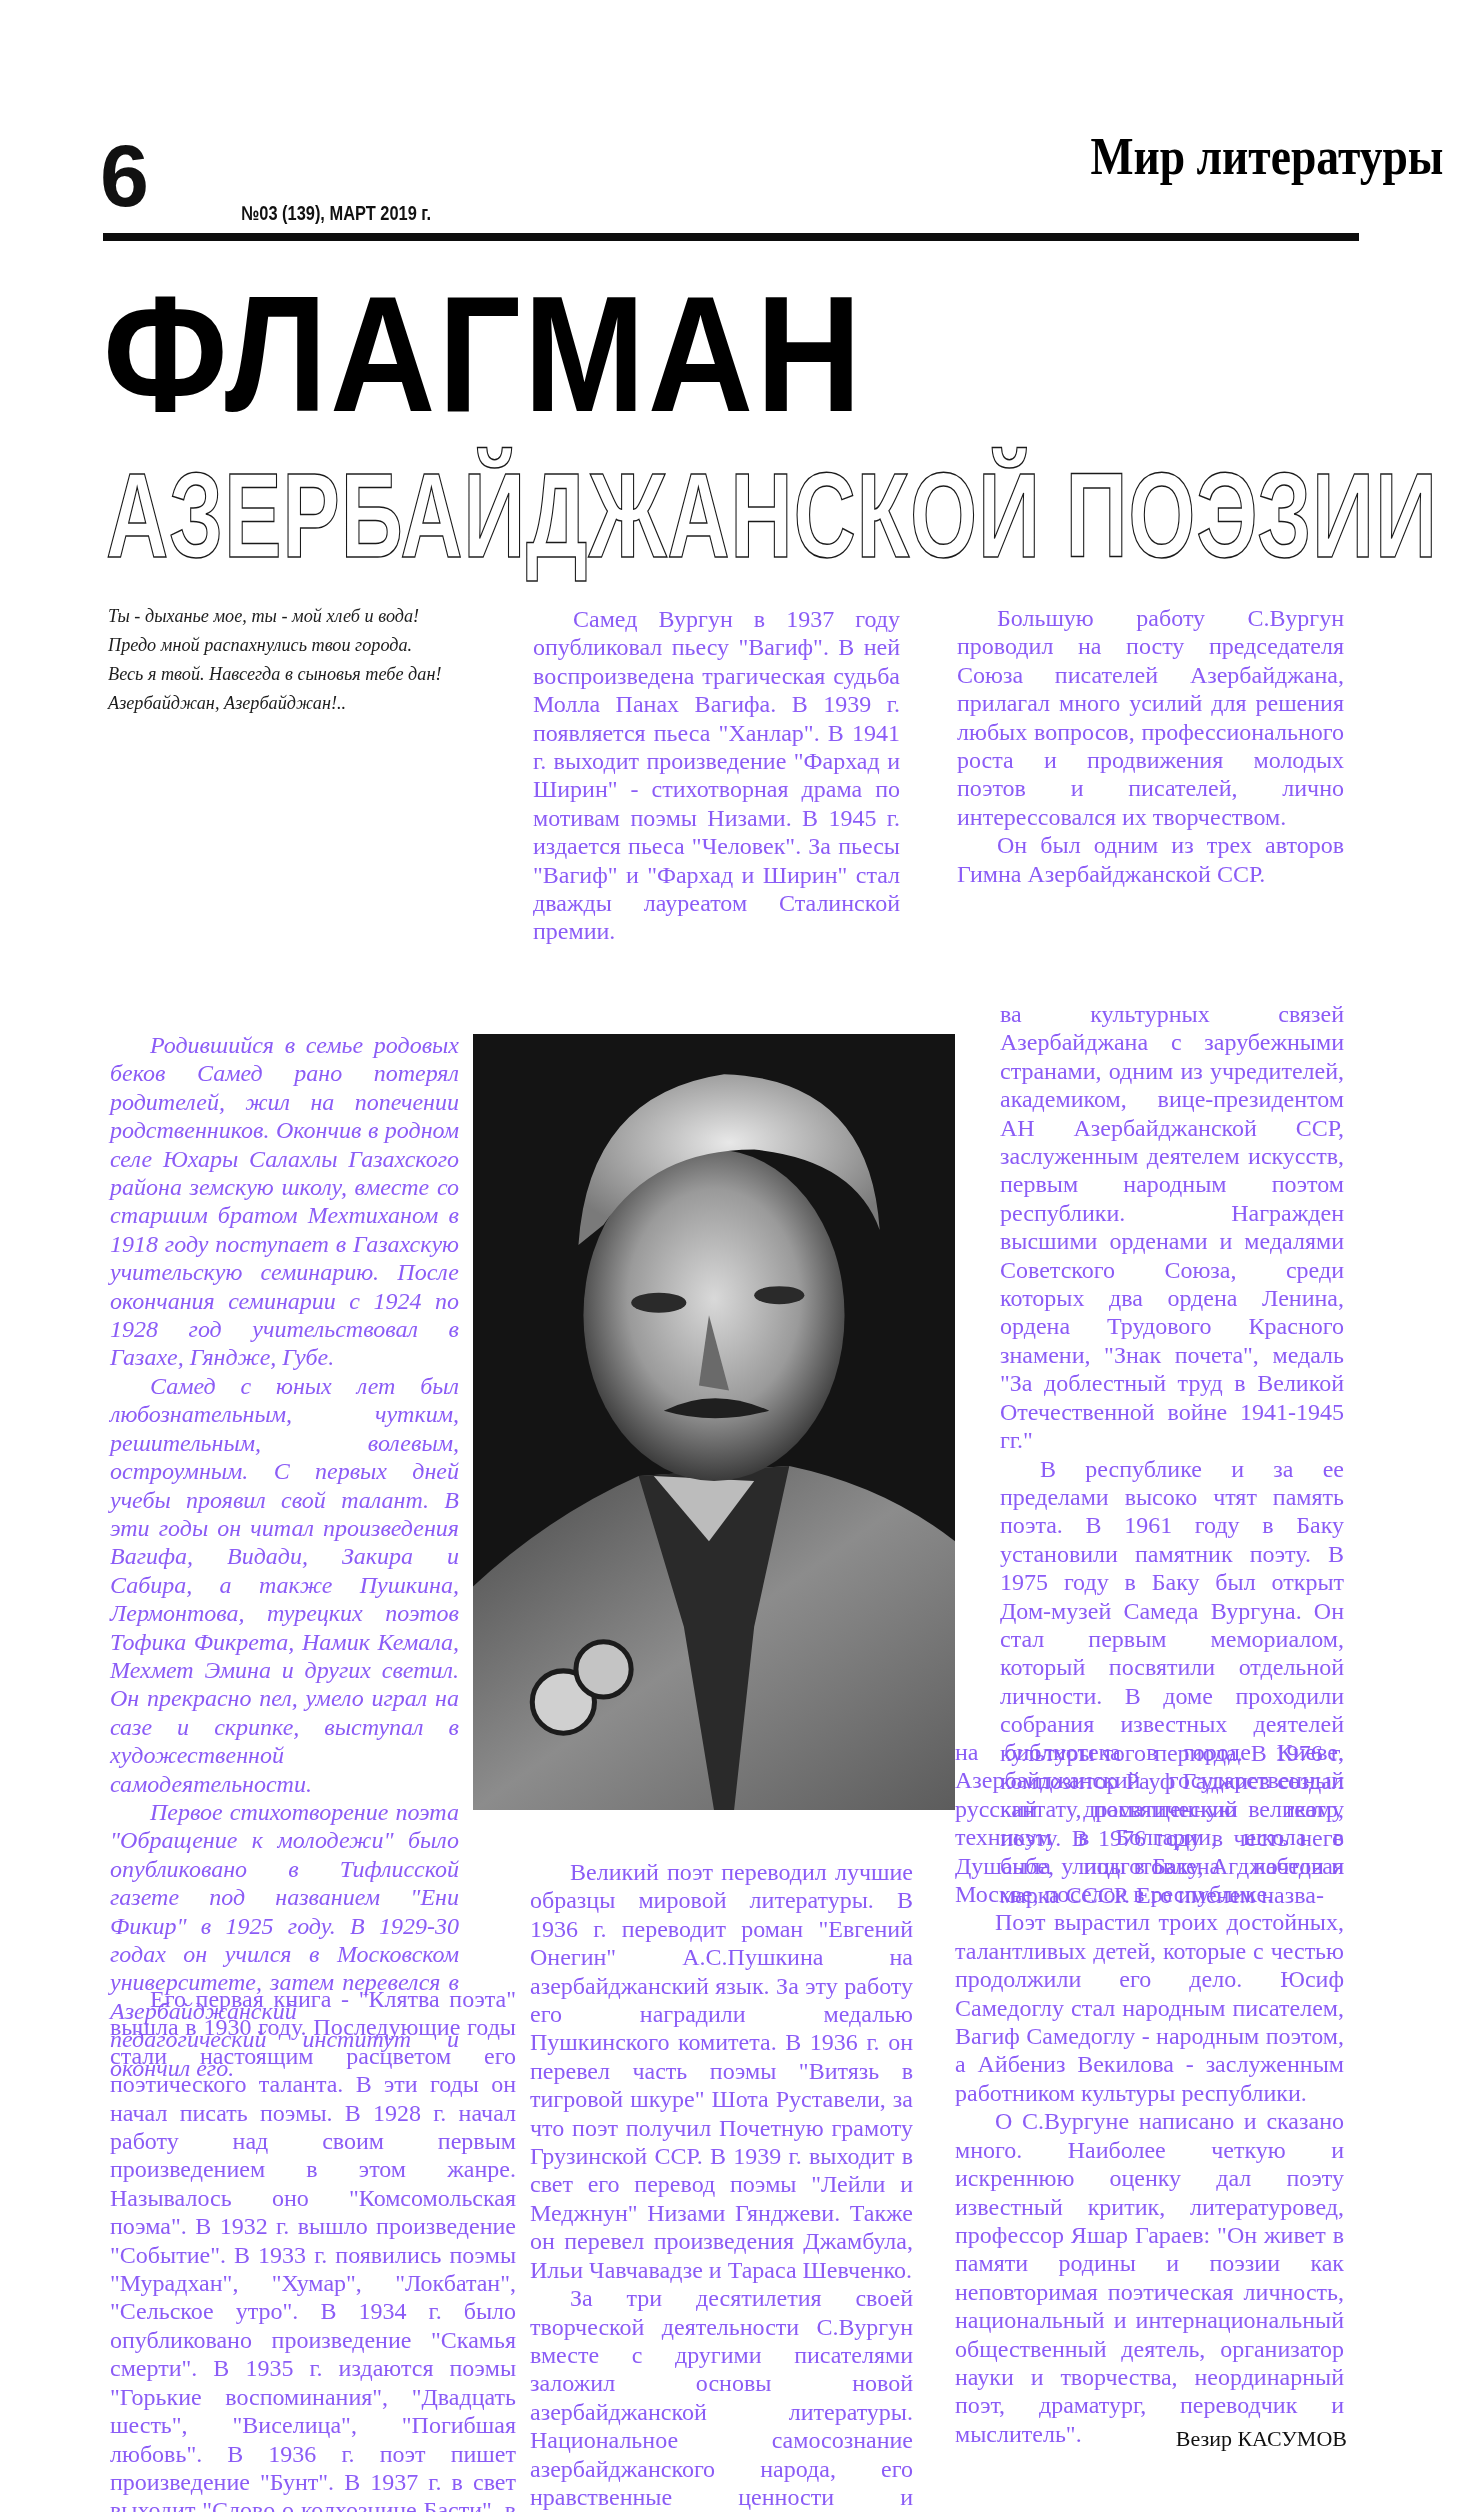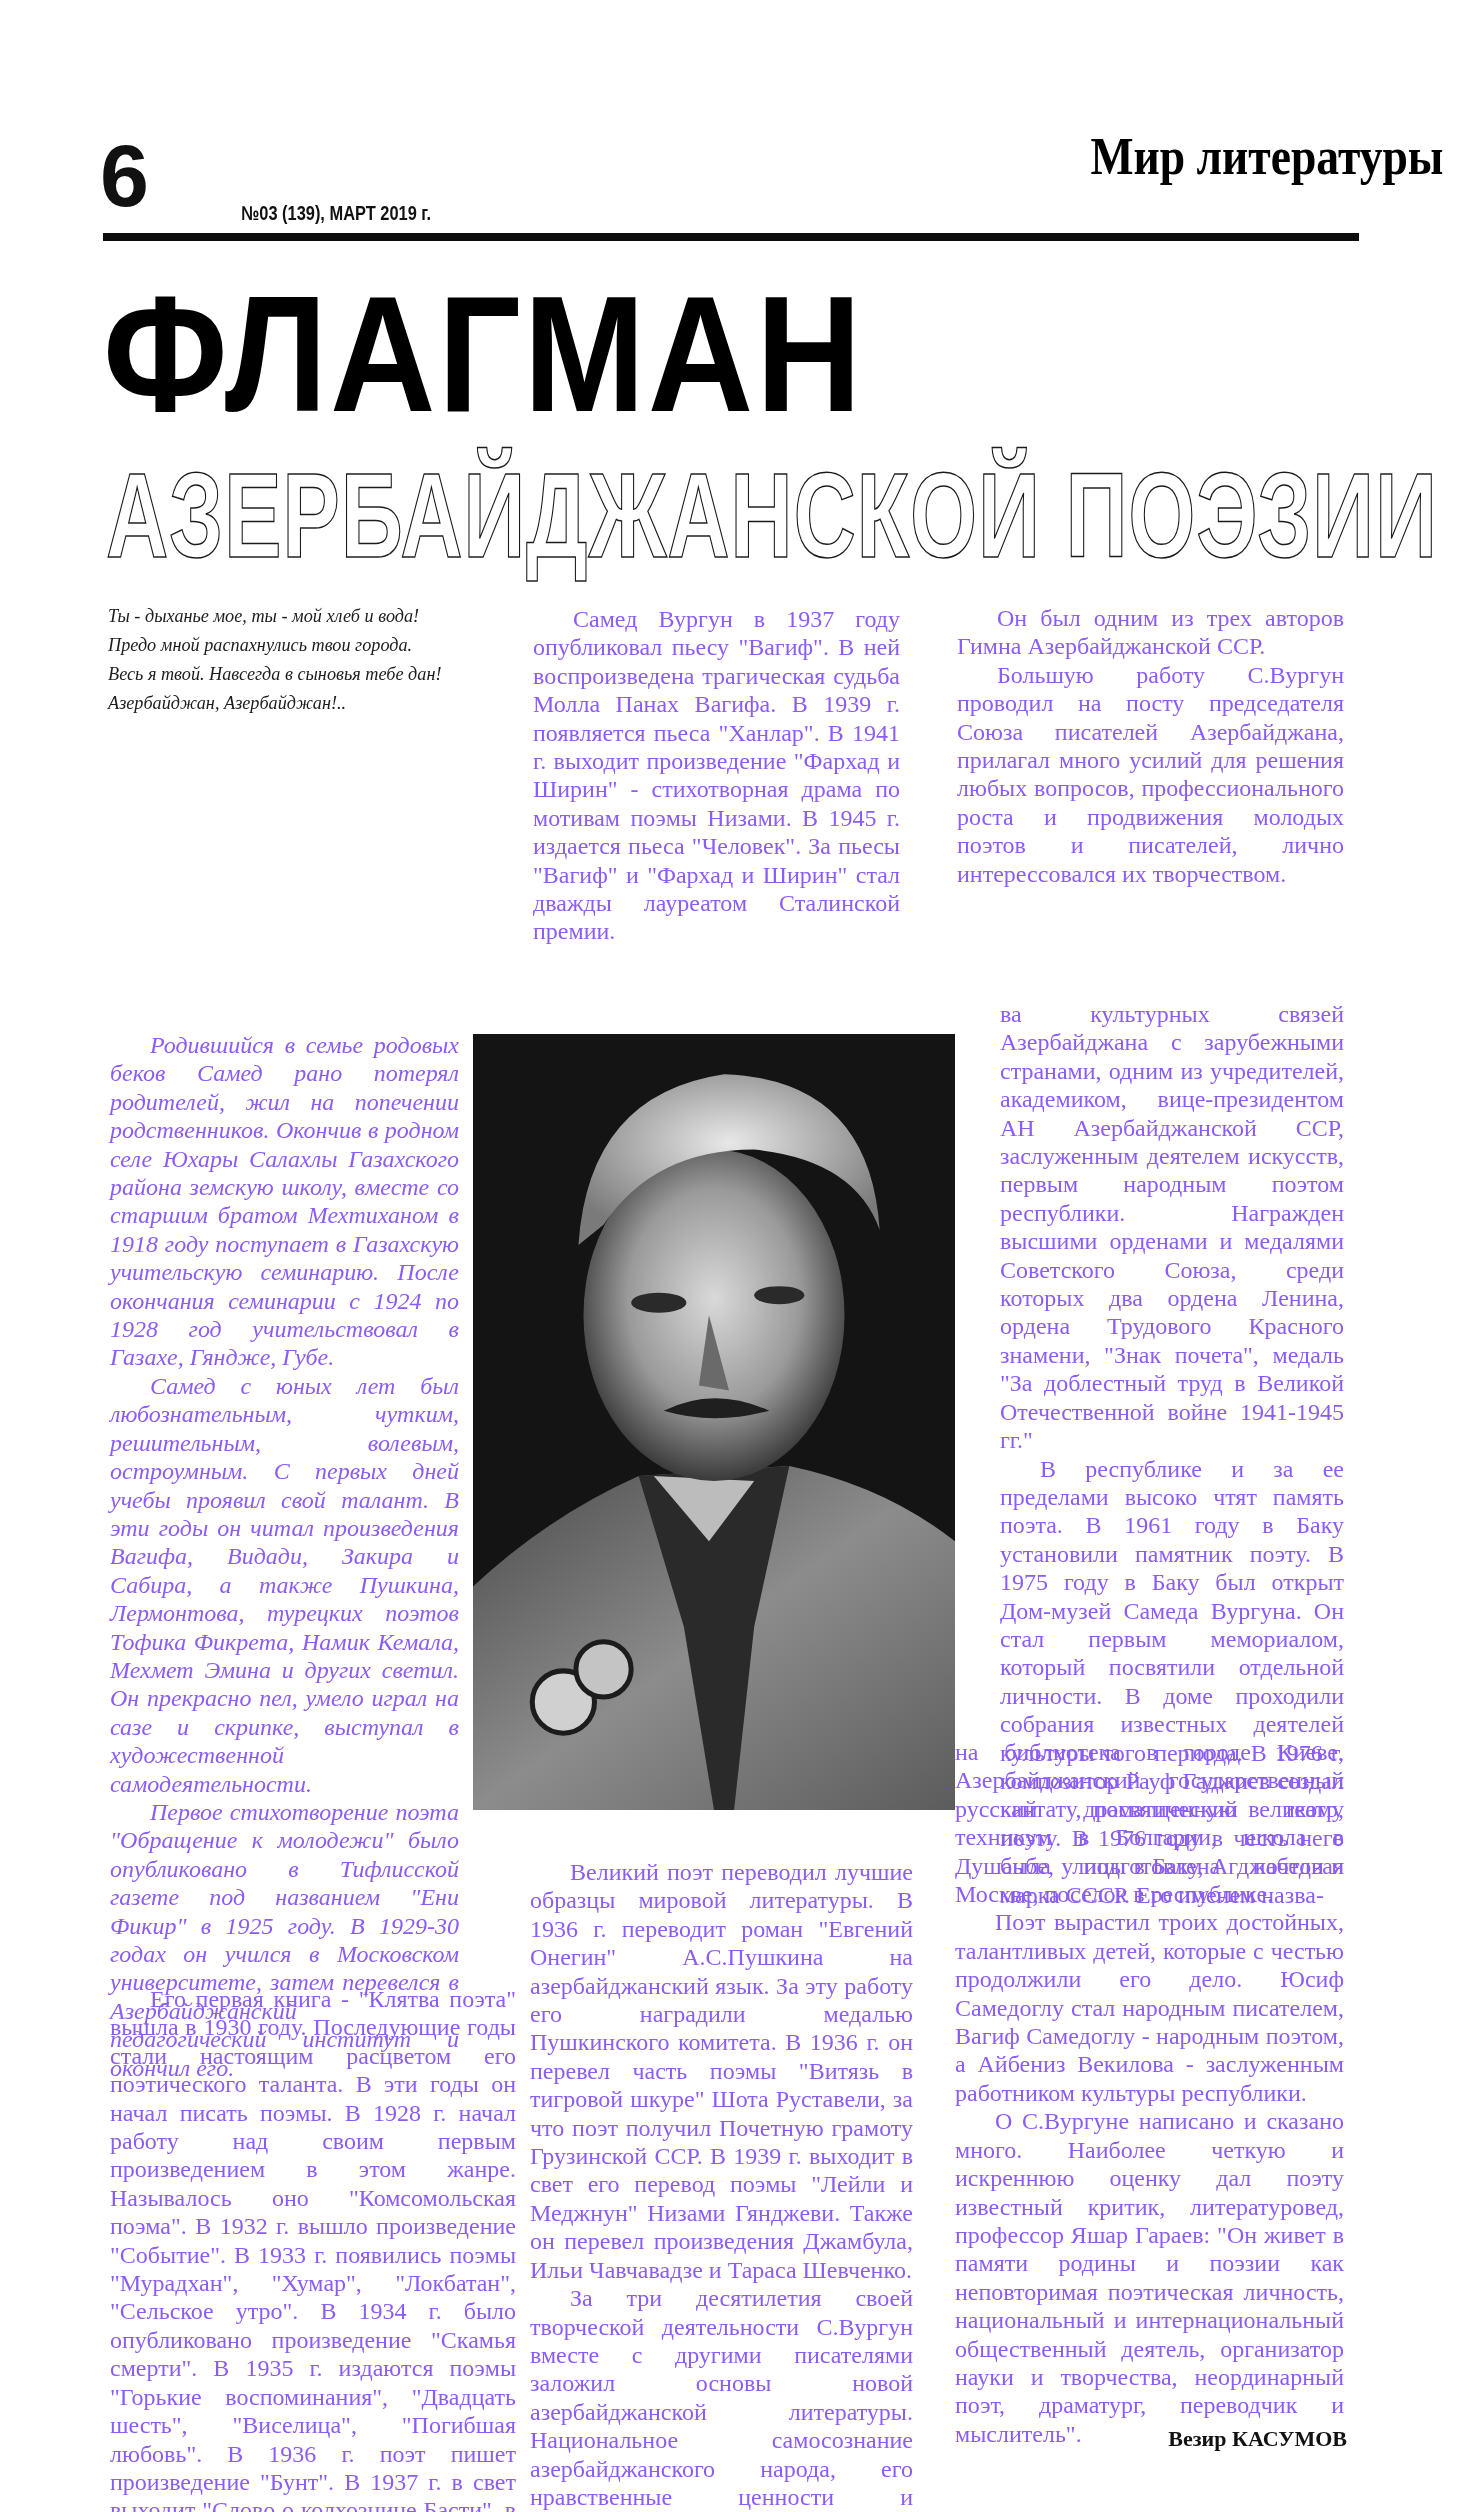--- a/index.html
+++ b/index.html
@@ -63,21 +63,21 @@
     .col-right-c { left: 955px; top: 1721px; width: 389px; }
 
     .photo {
       left: 473px; top: 1034px; width: 482px; height: 776px;
       background: #151515; overflow: hidden;
     }
     .photo svg { display: block; width: 100%; height: 100%; }
 
     .signature {
       right: 116px; top: 2428px;
-      font-family: "Liberation Serif", serif; font-weight: 700;
+      font-family: "Liberation Serif", serif; font-weight: 400;
       font-size: 22px; line-height: 1; color: #111;
     }
   </style>
 </head>
 <body>
 
 <div class="abs page-number">6</div>
 <div class="abs issue-line">№03 (139), МАРТ 2019 г.</div>
 <div class="abs section-title">Мир литературы</div>
 <div class="abs rule rule-top"></div>
@@ -139,22 +139,22 @@
     <circle cx="260" cy="1265" r="55" fill="#c4c4c4" stroke="#1c1c1c" stroke-width="10"></circle>
   </svg>
 </div>
 
 <div class="abs text col-mid-b">
   <p>Великий поэт переводил лучшие образцы мировой литературы. В 1936 г. переводит роман "Евгений Онегин" А.С.Пушкина на азербайджанский язык. За эту работу его наградили медалью Пушкинского комитета. В 1936 г. он перевел часть поэмы "Витязь в тигровой шкуре" Шота Руставели, за что поэт получил Почетную грамоту Грузинской ССР. В 1939 г. выходит в свет его перевод поэмы "Лейли и Меджнун" Низами Гянджеви. Также он перевел произведения Джамбула, Ильи Чавчавадзе и Тараса Шевченко.</p>
   <p>За три десятилетия своей творческой деятельности С.Вургун вместе с другими писателями заложил основы новой азербайджанской литературы. Национальное самосознание азербайджанского народа, его нравственные ценности и культурные традиции нашли наиболее яркое отражение в творчестве С.Вургуна и его последователей.</p>
 </div>
 
 <div class="abs text col-right-a">
+  <p>Большую работу С.Вургун проводил на посту председателя Союза писателей Азербайджана, прилагал много усилий для решения любых вопросов, профессионального роста и продвижения молодых поэтов и писателей, лично интерессовался их творчеством.</p>
   <p>Он был одним из трех авторов Гимна Азербайджанской ССР.</p>
-  <p>Большую работу С.Вургун проводил на посту председателя Союза писателей Азербайджана, прилагал много усилий для решения любых вопросов, профессионального роста и продвижения молодых поэтов и писателей, лично интерессовался их творчеством.</p>
 </div>
 <div class="abs text col-right-b">
   <p style="text-indent:0;">ва культурных связей Азербайджана с зарубежными странами, одним из учредителей, академиком, вице-президентом АН Азербайджанской ССР, заслуженным деятелем искусств, первым народным поэтом республики. Награжден высшими орденами и медалями Советского Союза, среди которых два ордена Ленина, ордена Трудового Красного знамени, "Знак почета", медаль "За доблестный труд в Великой Отечественной войне 1941-1945 гг."</p>
   <p>В республике и за ее пределами высоко чтят память поэта. В 1961 году в Баку установили памятник поэту. В 1975 году в Баку был открыт Дом-музей Самеда Вургуна. Он стал первым мемориалом, который посвятили отдельной личности. В доме проходили собрания известных деятелей культуры того периода. В 1976 г. композитор Рауф Гаджиев создал кантату, посвященную великому поэту. В 1976 году в честь него была подготовлена почтовая марка СССР. Его именем назва-</p>
 </div>
 <div class="abs text col-right-c" style="top:1738px;">
   <p style="text-indent:0;">на библиотека в городе Киеве, Азербайджанский государственный русский драматический театр, техникум в Болгарии, школа в Душанбе, улицы в Баку, Агджабеди и Москве, поселок в республике.</p>
   <p>Поэт вырастил троих достойных, талантливых детей, которые с честью продолжили его дело. Юсиф Самедоглу стал народным писателем, Вагиф Самедоглу - народным поэтом, а Айбениз Векилова - заслуженным работником культуры республики.</p>
   <p>О С.Вургуне написано и сказано много. Наиболее четкую и искреннюю оценку дал поэту известный критик, литературовед, профессор Яшар Гараев: "Он живет в памяти родины и поэзии как неповторимая поэтическая личность, национальный и интернациональный общественный деятель, организатор науки и творчества, неординарный поэт, драматург, переводчик и мыслитель".</p>
 </div>

